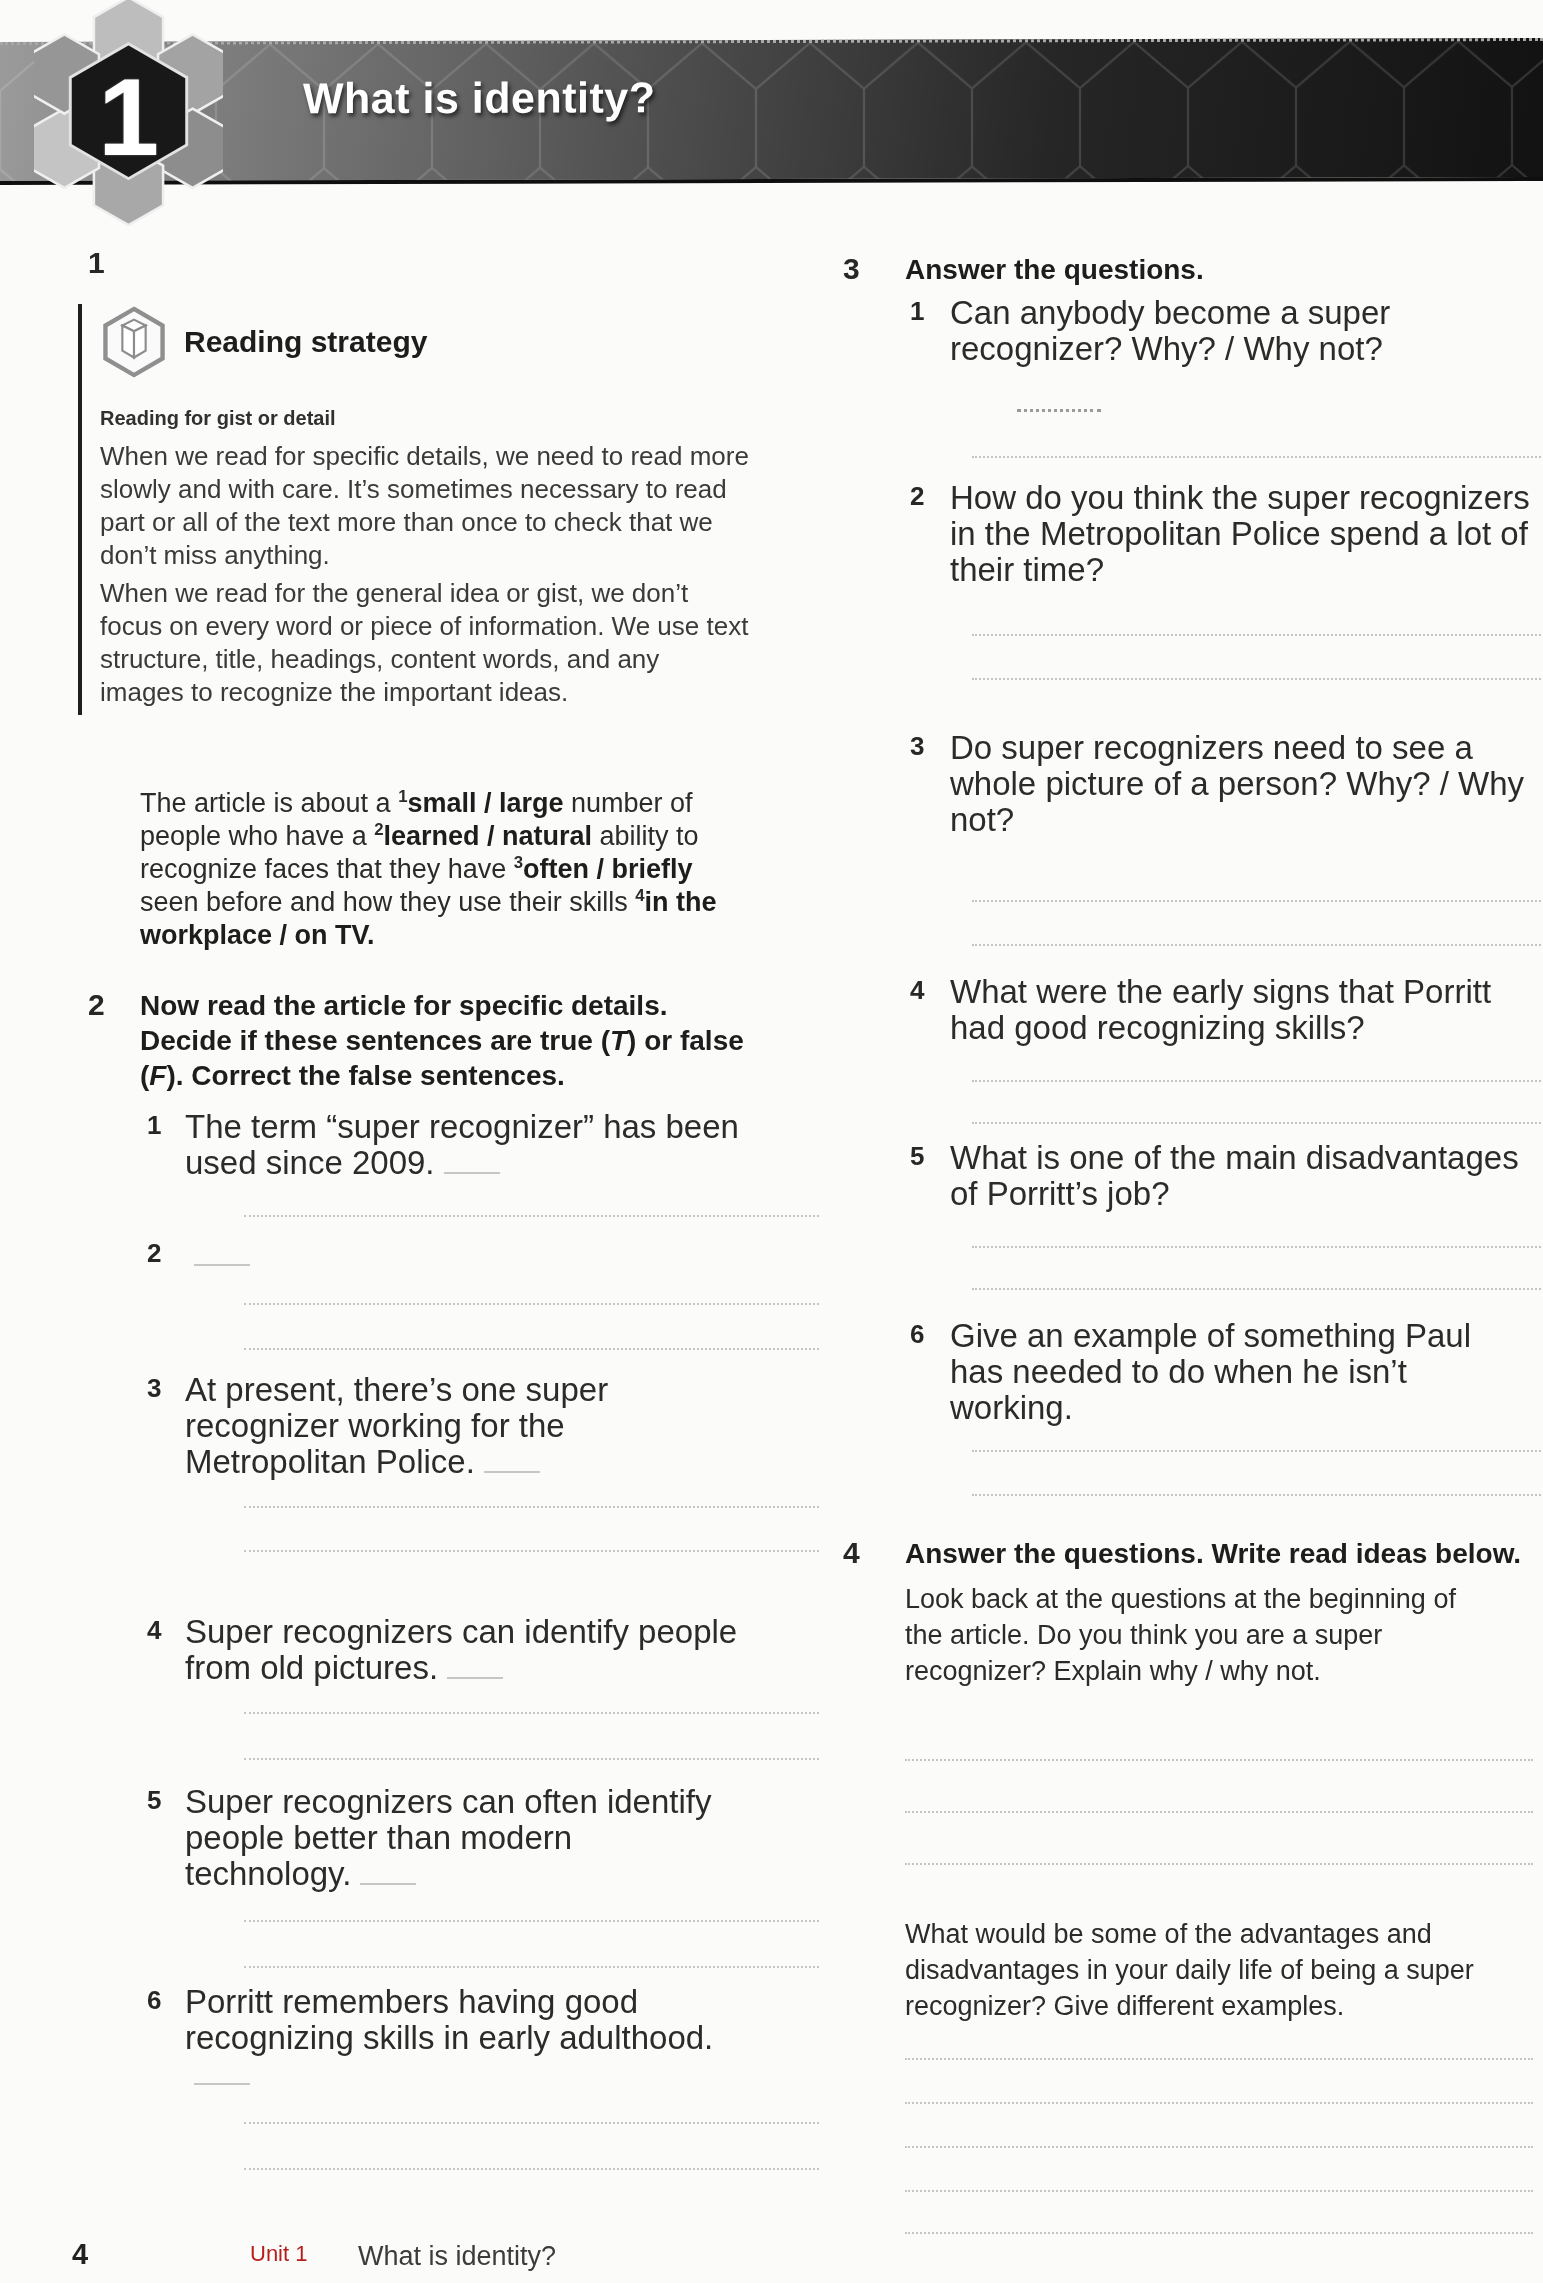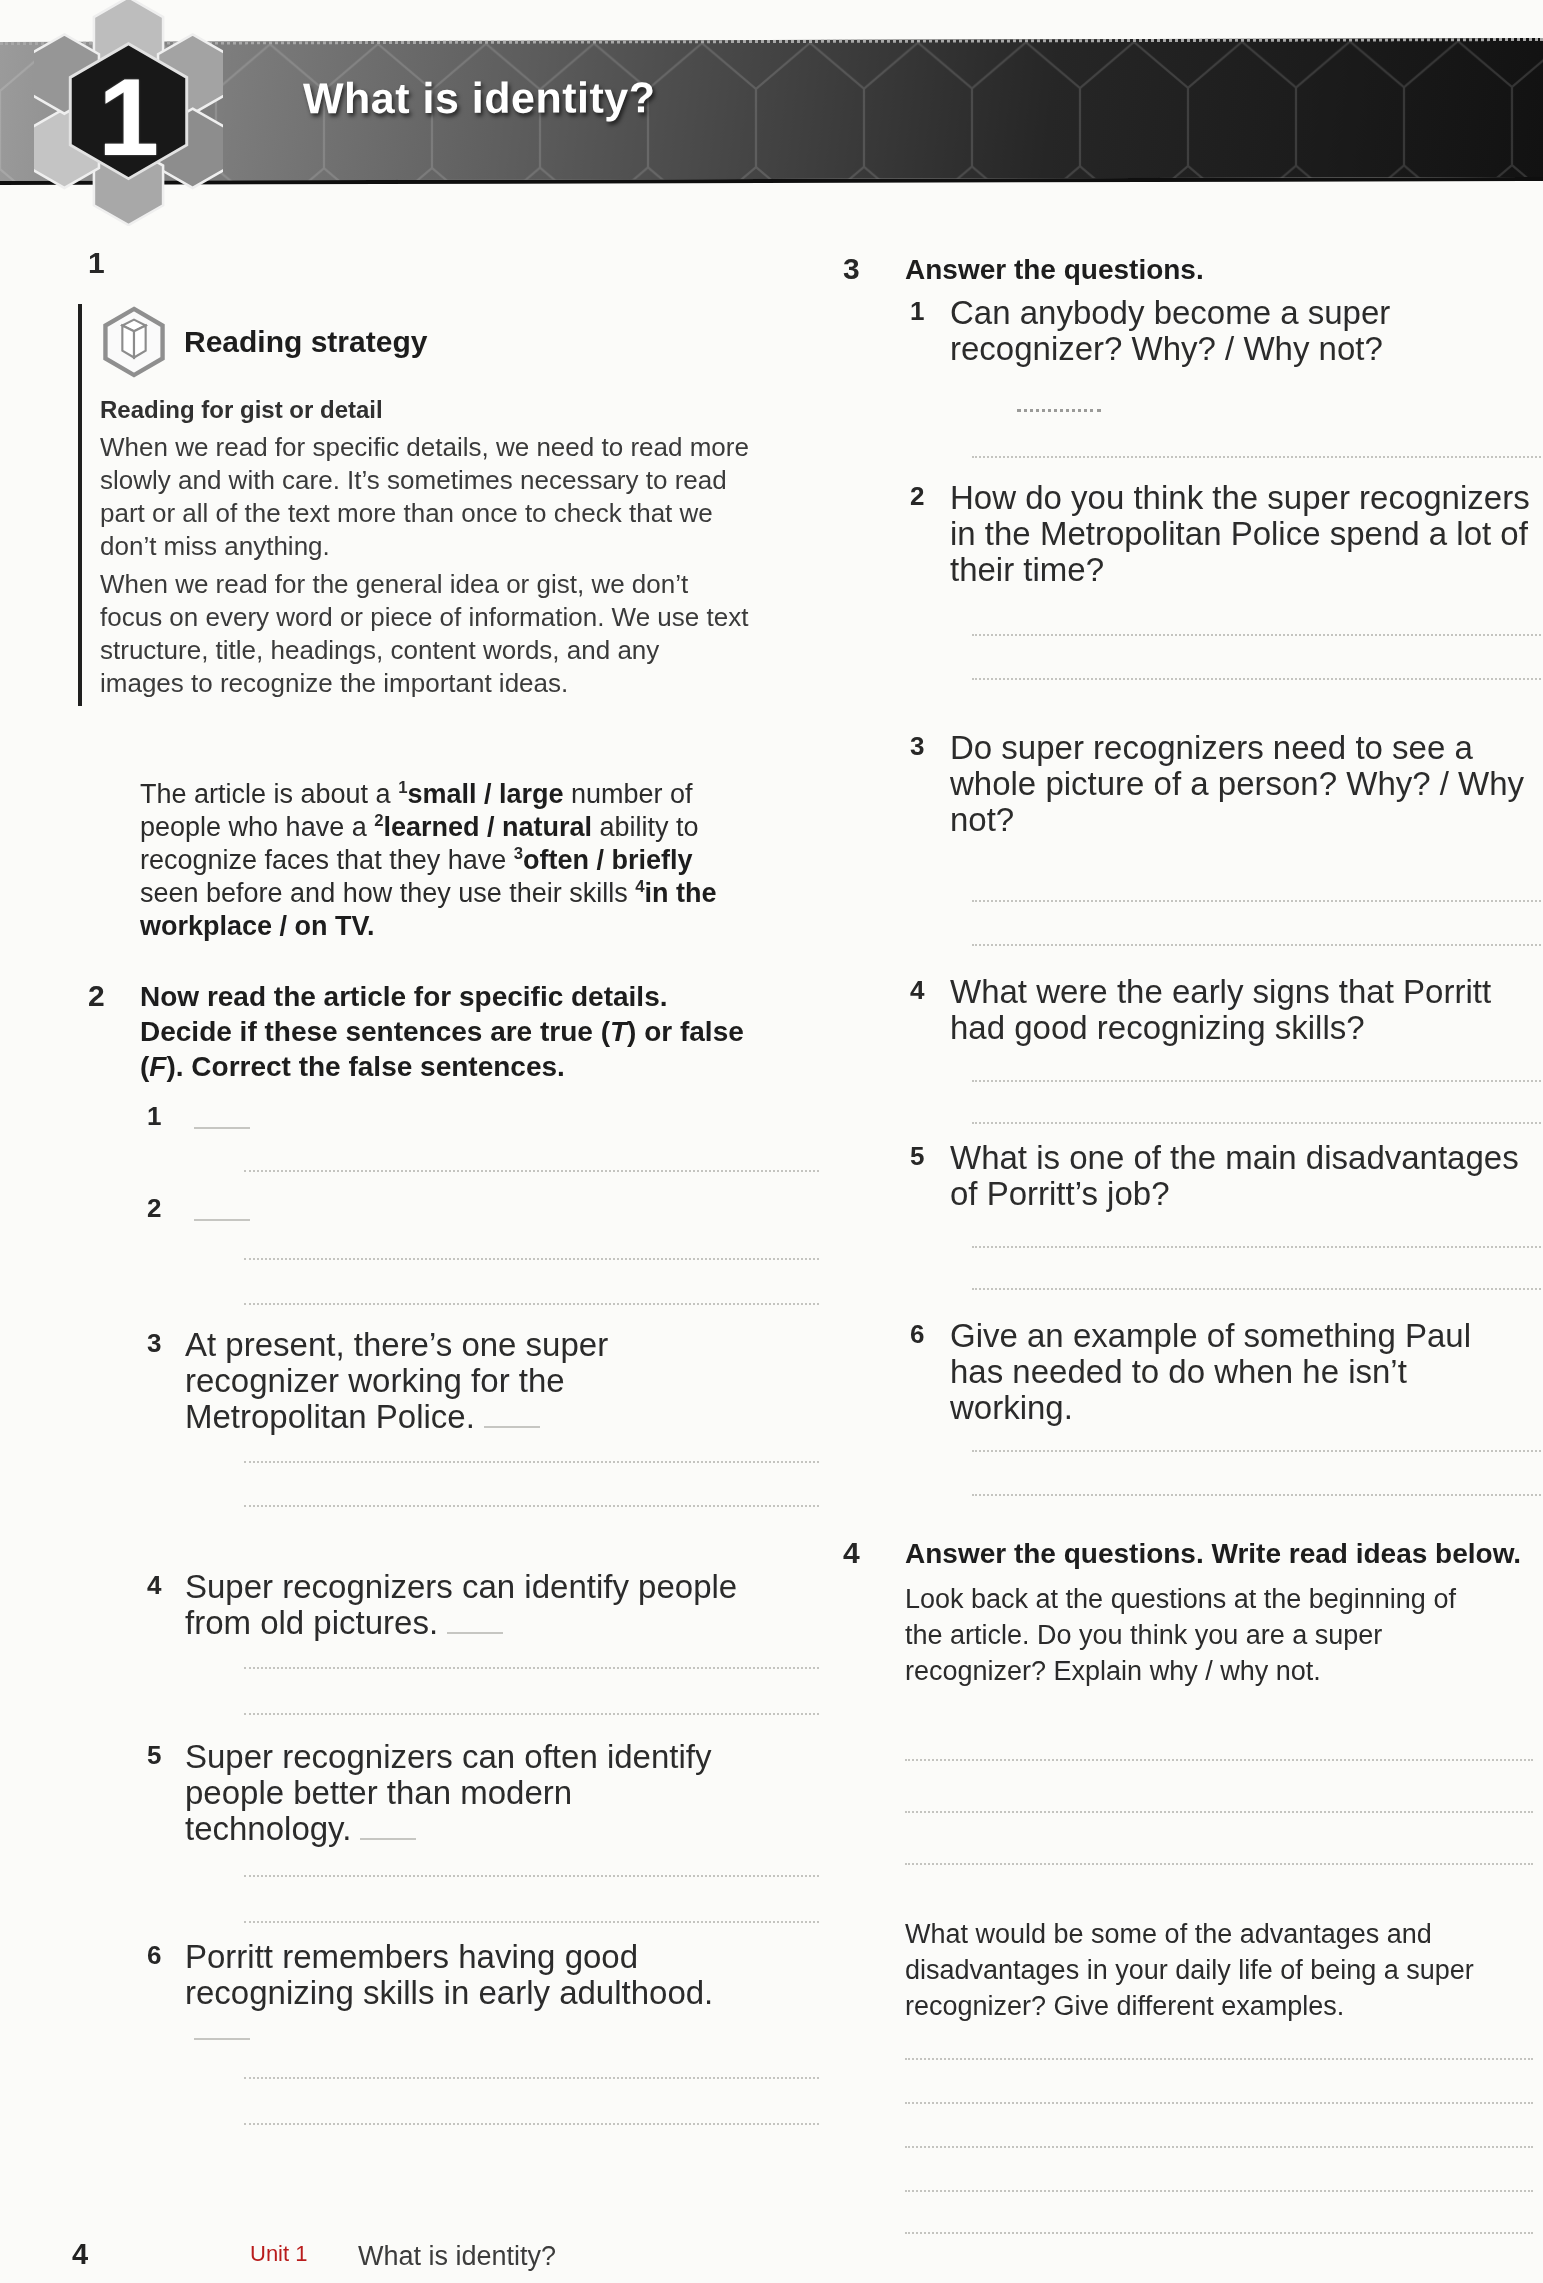--- a/index.html
+++ b/index.html
@@ -23,21 +23,21 @@
   #right-col{left:843px;top:252px;width:700px;}
   .ex-block{display:grid;grid-template-columns:52px 1fr;align-items:start;}
   #right-col .ex-block{grid-template-columns:62px 1fr;}
   .ex-num{font-weight:700;font-size:30px;line-height:34px;}
   .ex-head{font-weight:700;font-size:28px;line-height:35px;color:#1d1d1d;}
   .ex-head i{font-style:italic;}
   
   .strategy-box{border-left:4px solid #1f1f1f;padding:2px 0 6px 18px;margin:24px 0 0 -10px;}
   .strat-head-row{display:flex;align-items:center;gap:16px;height:72px;}
   .strat-title{font-size:30px;font-weight:700;color:#1d1d1d;}
-  .strat-sub{font-size:24px;font-weight:700;color:#303030;margin-top:15px;line-height:33px;}
+  .strat-sub{font-size:20px;font-weight:700;color:#303030;margin-top:24px;line-height:33px;}
   .strat-p{font-size:26px;line-height:33px;color:#3a3a3a;margin-top:5px;max-width:650px;}
   
   .summary{margin:72px 0 0 52px;font-size:27px;line-height:33px;max-width:585px;color:#2b2b2b;}
   .summary b{font-weight:700;color:#1d1d1d;}
   .summary sup{font-size:62%;font-weight:700;line-height:0;}
   
   .items{margin-left:59px;}
   .tf-item{display:grid;grid-template-columns:38px 1fr;align-items:start;}
   .q-items{margin-left:67px;}
   .q-item{display:grid;grid-template-columns:40px 1fr;align-items:start;}
@@ -112,21 +112,21 @@
     <div class="ex-block" style="margin-top:36px;">
       <span class="ex-num">2</span>
       <div class="ex-head" style="max-width:622px;">
         <span>Now read the article for specific details. Decide if these sentences are true (</span><i>T</i><span>) or false (</span><i>F</i><span>). Correct the false sentences.</span>
       </div>
     </div>
 
     <div class="items">
       <div class="tf-item" style="margin-top:16px;">
         <span class="item-num">1</span>
-        <div class="item-text" style="max-width:560px;"><span class="short-blank"></span></div>
+        <div class="item-text" style="max-width:560px;"><span>The term “super recognizer” has been used since 2009.</span><span class="short-blank"></span></div>
       </div>
       <div class="ans-line tf-line" style="margin-top:34px;"></div>
 
       <div class="tf-item" style="margin-top:20px;">
         <span class="item-num">2</span>
         <div class="item-text" style="max-width:560px;"><span class="short-blank"></span></div>
       </div>
       <div class="ans-line tf-line" style="margin-top:30px;"></div>
       <div class="ans-line tf-line" style="margin-top:43px;"></div>
 

